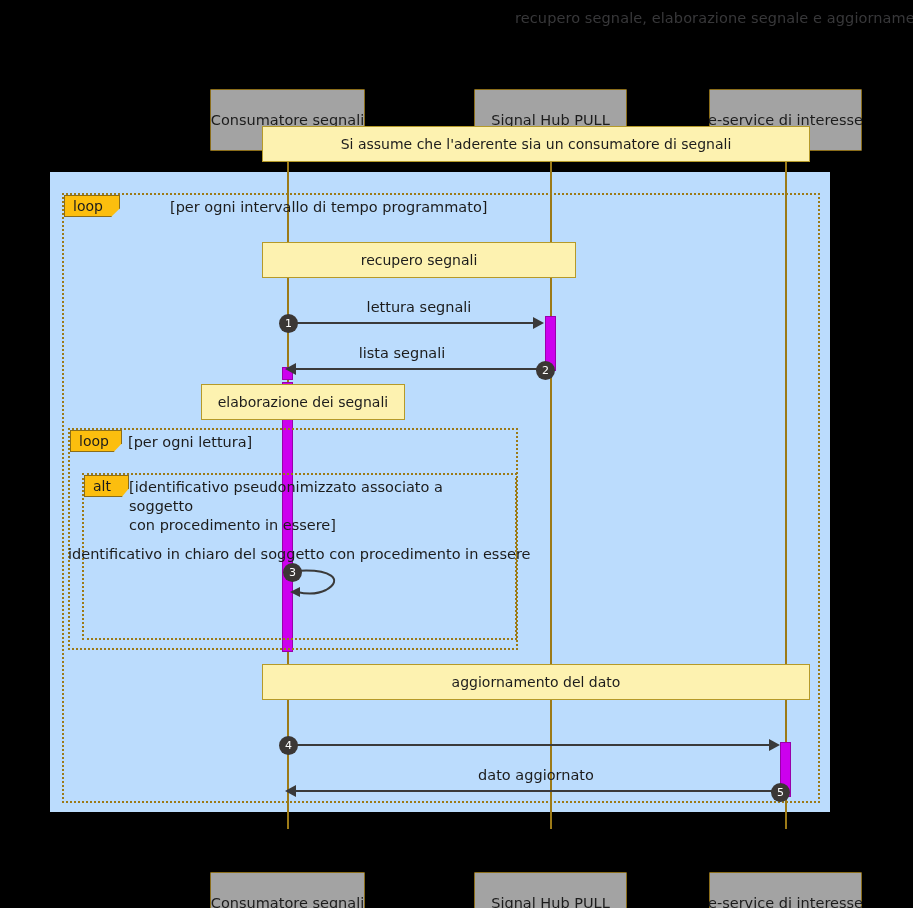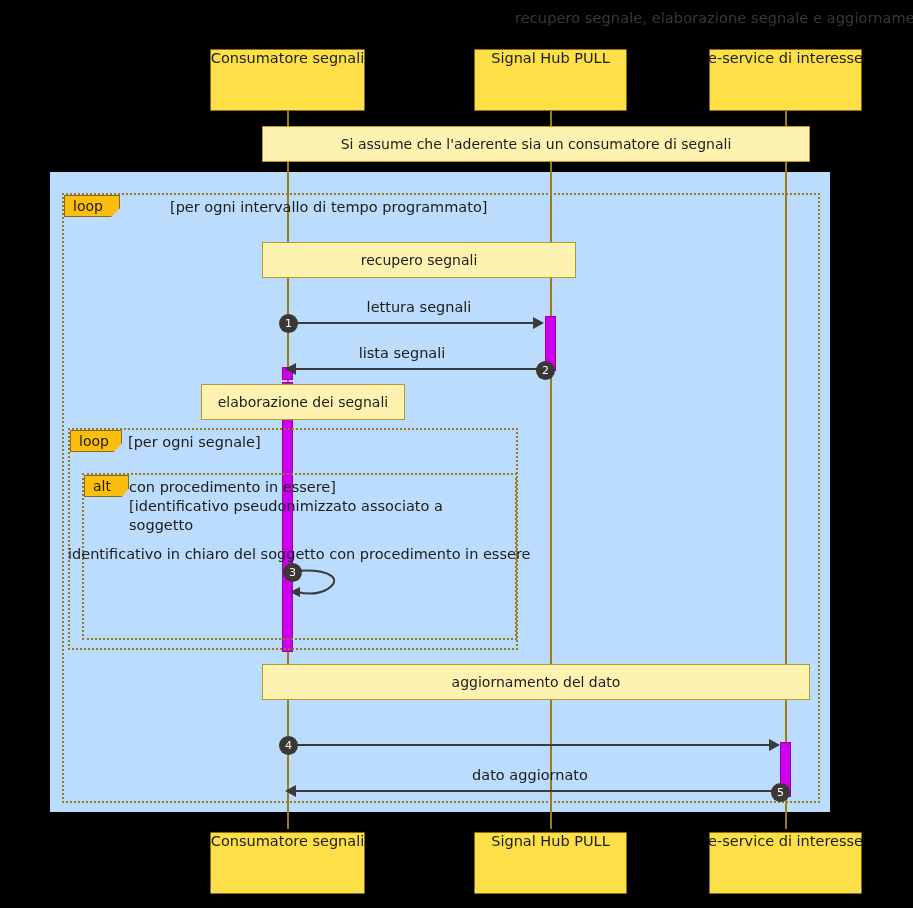--- a/index.html
+++ b/index.html
@@ -23,28 +23,30 @@
     top: 10px;
     white-space: nowrap;
     font-size: 14.5px;
     color: #38383a;
     letter-spacing: 0.1px;
   }
 
   
   .participant {
     position: absolute;
-    background: #fde047;
+    background: #a3a3a3;
     border: 1px solid #8a6d1a;
     box-sizing: border-box;
     display: flex;
+    align-items: center;
     justify-content: center;
     font-size: 14.5px;
     color: #1c1c1c;
     border-radius: 1px;
+    margin-top: 40px;
   }
   .participant > span {
     white-space: nowrap;
     overflow: visible;
   }
 
   
   .lifeline {
     position: absolute;
     width: 2px;
@@ -212,47 +214,47 @@
   <div class="seq-num" style="left:536px; top:361px;">2</div>
 
   <div class="note" style="left:201px; top:384px; width:204px; height:36px;">
     <span>elaborazione dei segnali</span>
   </div>
 
   <div class="frag-border" style="left:68px; top:428px; width:450px; height:222px;"></div>
   <div class="frag-tab" style="left:70px; top:430px; width:52px;">
     <span>loop</span>
   </div>
-  <div class="frag-cond" style="left:128px; top:433px; width:380px;">[per ogni segnale]</div>
+  <div class="frag-cond" style="left:128px; top:433px; width:380px;">[per ogni lettura]</div>
 
   <div class="frag-border" style="left:82px; top:473px; width:435px; height:167px;"></div>
   <div class="frag-tab" style="left:84px; top:475px; width:45px;">
     <span>alt</span>
   </div>
   <div class="frag-cond" style="left:129px; top:478px; width:382px;">
+    <div>[identificativo pseudonimizzato associato a soggetto</div>
     <div>con procedimento in essere]</div>
-    <div>[identificativo pseudonimizzato associato a soggetto</div>
   </div>
 
   <div class="msg-label" style="left:68px; top:546px; width:456px;">identificativo in chiaro del soggetto con procedimento in essere</div>
   <svg class="self-msg" style="left:288px; top:562px;" width="60" height="40">
     <path d="M 6 9 C 44 6, 56 18, 38 28 C 30 32, 18 32, 9 30" fill="none" stroke="#3a3a3a" stroke-width="2"></path>
     <polygon points="12,25 12,35 2,30" fill="#3a3a3a"></polygon>
   </svg>
   <div class="seq-num" style="left:283px; top:563px;">3</div>
 
   <div class="note" style="left:262px; top:664px; width:548px; height:36px;">
     <span>aggiornamento del dato</span>
   </div>
 
   <div class="msg-line" style="left:289px; top:744px; width:485px;"></div>
   <div class="arrow-head arrow-right" style="left:769px; top:739px;"></div>
   <div class="seq-num" style="left:279px; top:736px;">4</div>
 
-  <div class="msg-label" style="left:272px; top:767px; width:496px;padding-left:10px;">dato aggiornato</div>
+  <div class="msg-label" style="left:288px; top:767px; width:496px;">dato aggiornato</div>
   <div class="msg-line" style="left:294px; top:790px; width:481px;"></div>
   <div class="arrow-head arrow-left" style="left:285px; top:785px;"></div>
   <div class="seq-num" style="left:771px; top:783px;">5</div>
 
   <div class="participant" style="left:210px; top:832px; width:155px; height:62px;">
     <span>Consumatore segnali</span>
   </div>
   <div class="participant" style="left:474px; top:832px; width:153px; height:62px;">
     <span>Signal Hub PULL</span>
   </div>

